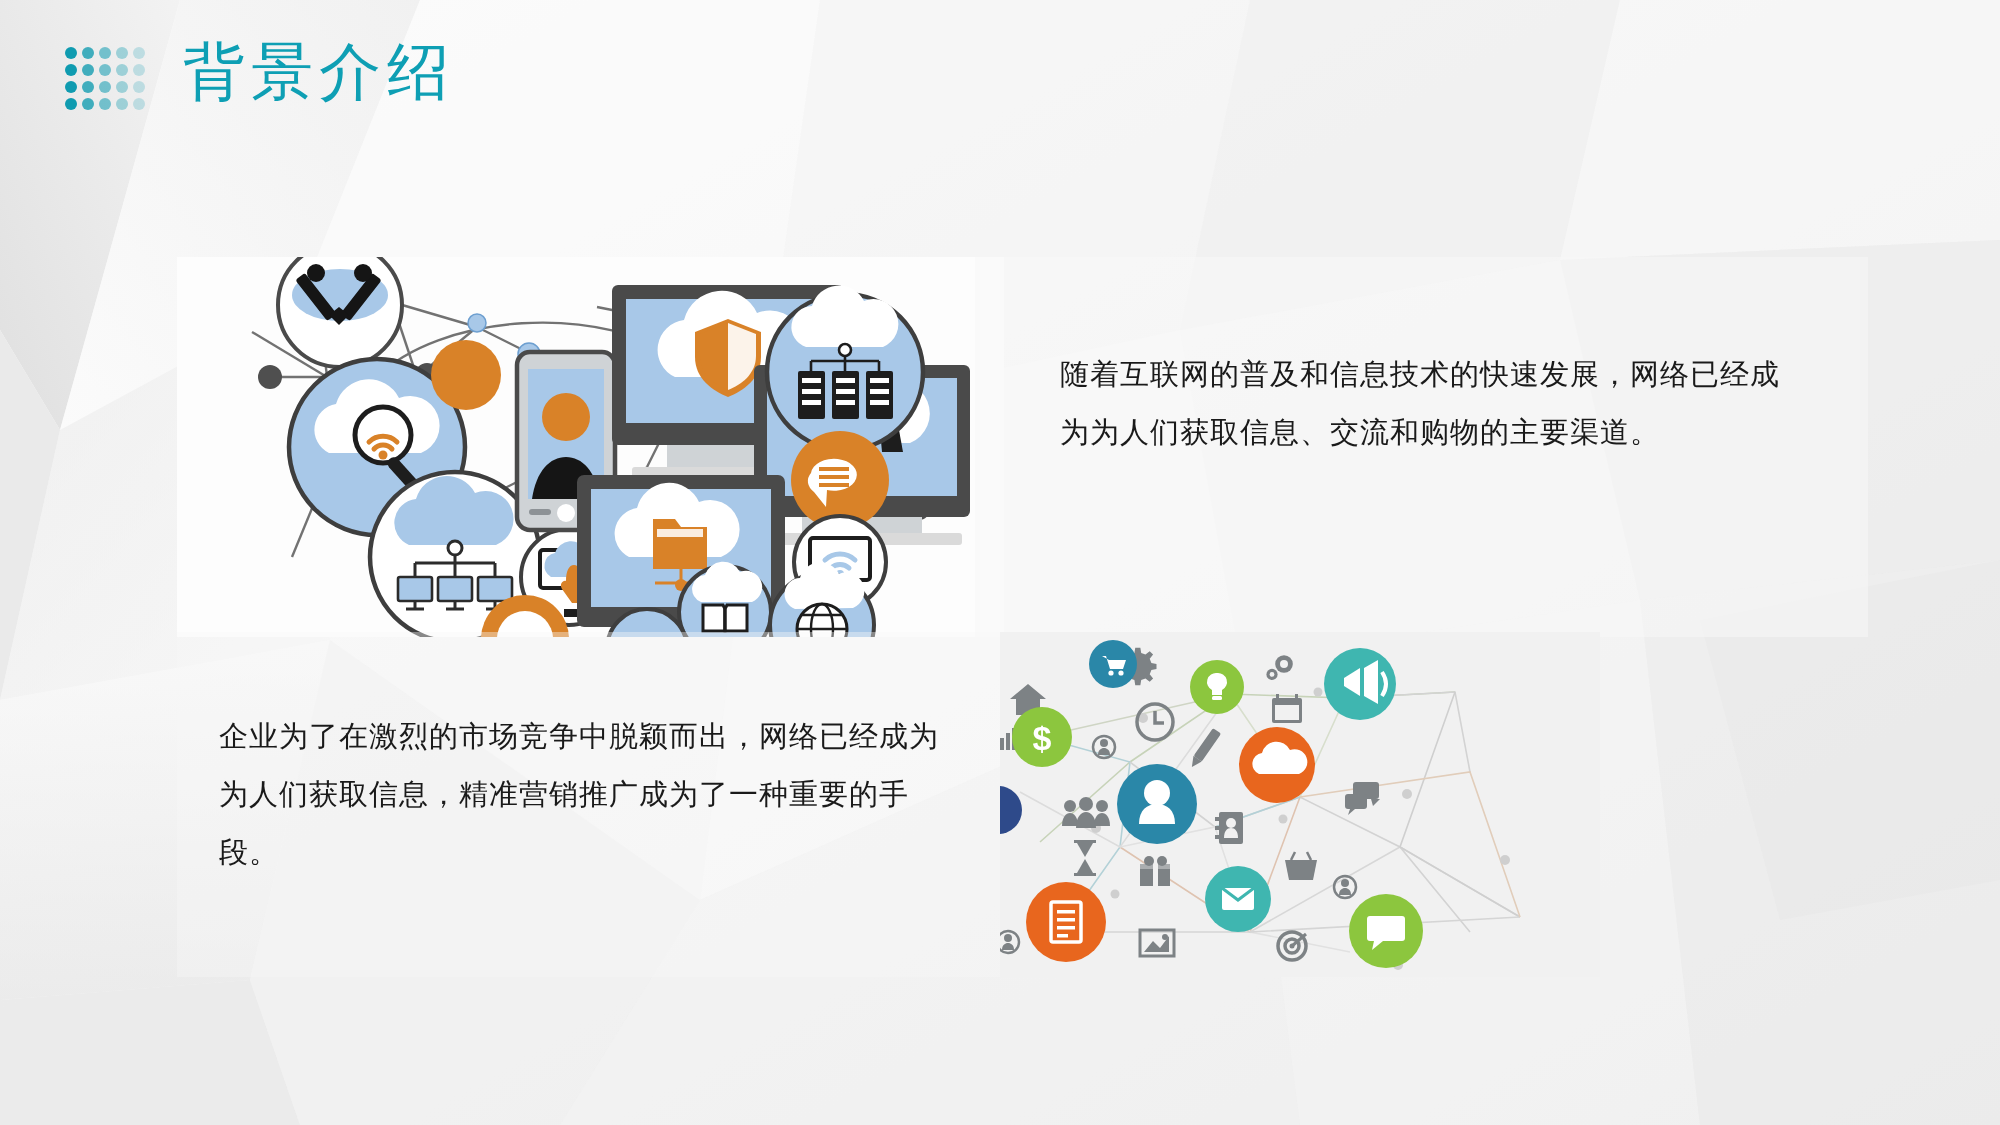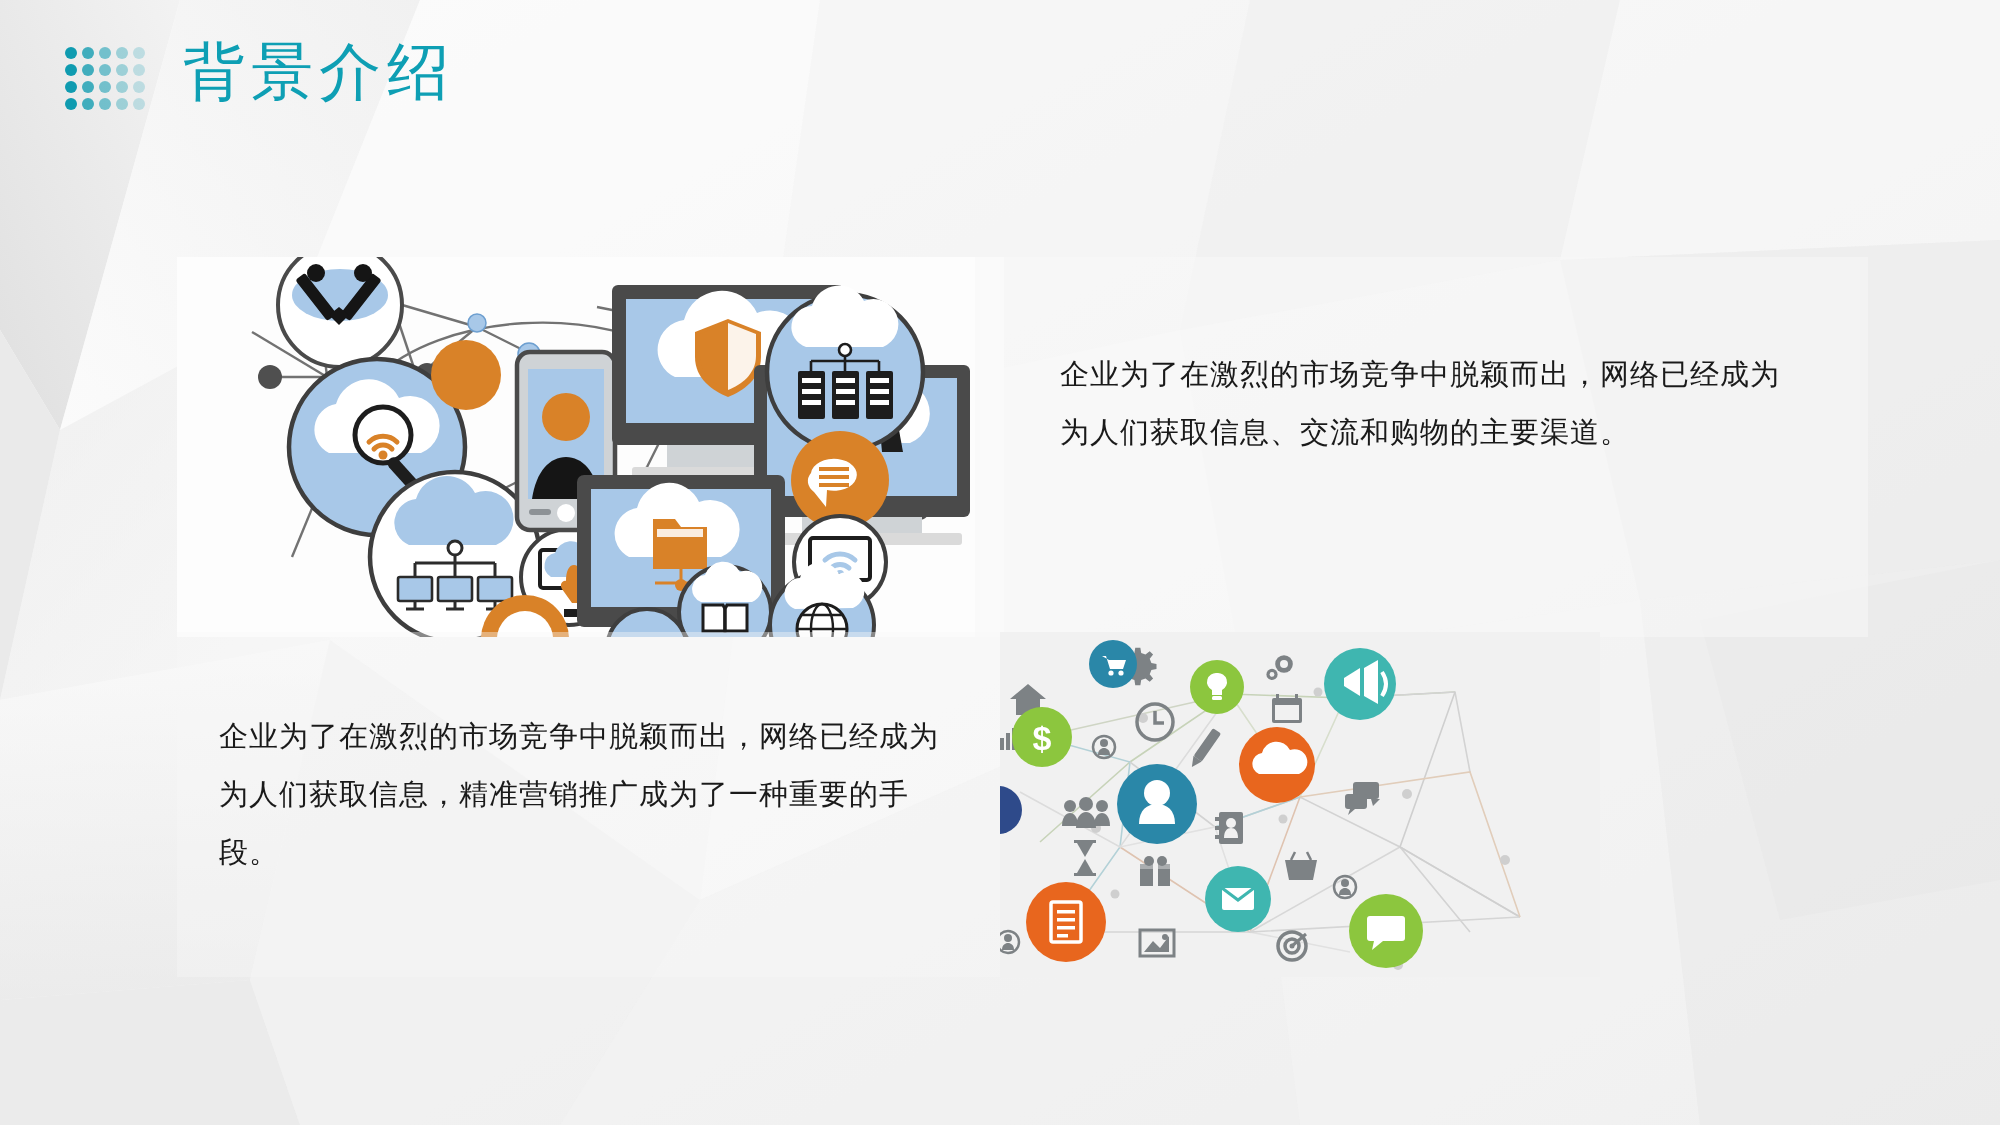--- a/index.html
+++ b/index.html
@@ -406,21 +406,21 @@
         <circle cx="348" cy="382" r="44" fill="#d98228"></circle>
         <circle cx="348" cy="382" r="28" fill="#ffffff"></circle>
       </g>
       <g>
         <circle cx="470" cy="392" r="40" fill="#a8c8e8" stroke="#3e3e3e" stroke-width="4"></circle>
       </g>
     </svg>
   </div>
 
   <div class="panel txt-top">
-    <div class="body-text">企业为了在激烈的市场竞争中脱颖而出，网络已经成为为人们获取信息、交流和购物的主要渠道。</div>
+    <div class="body-text">随着互联网的普及和信息技术的快速发展，网络已经成为为人们获取信息、交流和购物的主要渠道。</div>
   </div>
 
   <div class="panel txt-bot">
     <div class="body-text">企业为了在激烈的市场竞争中脱颖而出，网络已经成为为人们获取信息，精准营销推广成为了一种重要的手段。</div>
   </div>
 
   <div class="panel img-bot">
     <svg width="600" height="345" viewBox="0 0 600 345">
       <rect width="600" height="345" fill="#f1f1f1"></rect>
 

